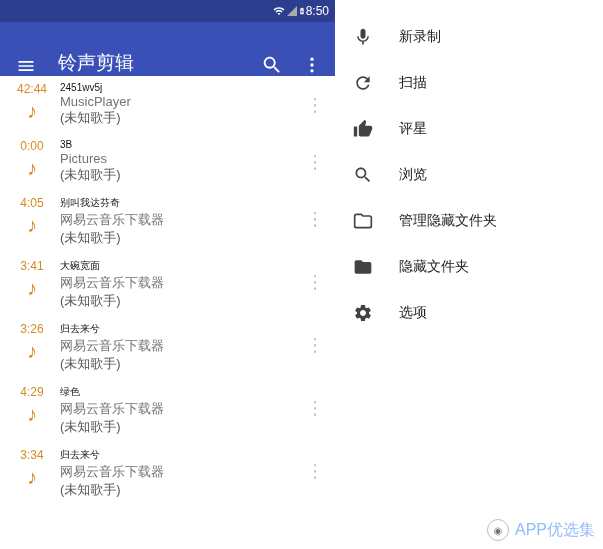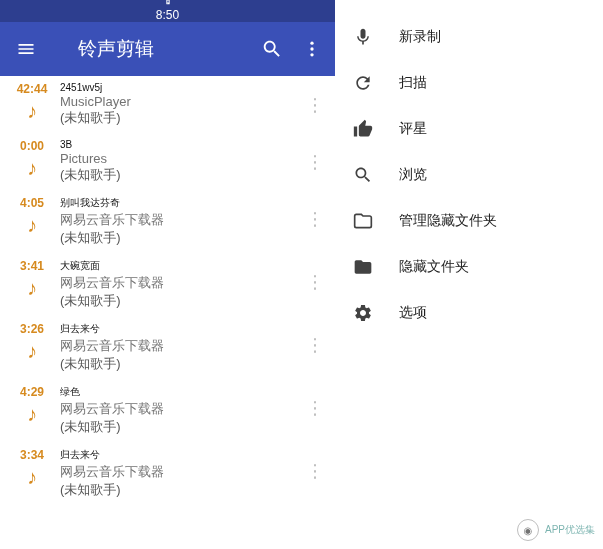--- a/index.html
+++ b/index.html
@@ -1,43 +1,43 @@
 <!DOCTYPE html>
 <html><head>
 <meta charset="utf-8">
 <style>
   * { margin: 0; padding: 0; box-sizing: border-box; }
   body { font-family: -apple-system, "Helvetica Neue", Arial, sans-serif; width: 603px; height: 549px; display: flex; background: #fff; overflow: hidden; }
   .phone-left { width: 335px; height: 549px; background: #fff; display: flex; flex-direction: column; position: relative; }
   .phone-right { width: 268px; height: 549px; background: #fff; display: flex; flex-direction: column; }
-  .status-bar { height: 22px; background: #2d3e8f; display: flex; align-items: center; justify-content: flex-end; padding: 0 6px; gap: 0; flex-direction: column; }
+  .status-bar { height: 22px; background: #2d3e8f; display: flex; align-items: center; justify-content: flex-end; padding: 0 6px; gap: 0; }
   .status-ic { color: #fff; font-size: 11px; }
   .status-time { color: #fff; font-size: 12px; font-weight: 500; }
-  .app-bar { height: 54px; background: #3a50b7; display: flex; align-items: center; padding: 0 12px; color: #fff; gap: 20px; }
+  .app-bar { height: 54px; background: #3a50b7; display: flex; align-items: flex-end; padding: 0 12px; color: #fff; }
   .menu-btn { width: 28px; display: flex; align-items: center; justify-content: center; }
   .app-title { flex: 1; font-size: 19px; font-weight: 400; margin-left: 18px; }
   .app-actions { display: flex; gap: 18px; align-items: center; }
   .action-ic { width: 22px; height: 22px; display: flex; align-items: center; justify-content: center; }
   .track-list { flex: 1; overflow: hidden; }
   .track-row { display: flex; align-items: flex-start; padding: 6px 8px 6px 10px; }
   .track-left { width: 44px; display: flex; flex-direction: column; align-items: center; }
-  .track-dur { color: #d68a1f; font-size: 12px; margin-bottom: 2px; font-weight: bold; }
+  .track-dur { color: #d68a1f; font-size: 12px; margin-bottom: 2px; }
   .note-ic { color: #d68a1f; font-size: 20px; margin-top: 2px; }
   .track-body { flex: 1; padding-left: 6px; }
   .track-title { font-size: 10px; color: #111; }
   .track-sub1 { font-size: 13px; color: #737373; margin-top: 1px; }
   .track-sub2 { font-size: 13px; color: #555; }
   .row-more { width: 24px; display: flex; align-items: center; justify-content: center; color: #bbb; font-size: 18px; padding-top: 12px; }
   .menu-list { padding-top: 14px; }
   .menu-item { display: flex; align-items: center; height: 46px; padding: 0 18px; }
   .menu-ic { width: 36px; color: #424242; display: flex; align-items: center; }
   .menu-label { font-size: 14px; color: #222; margin-left: 10px; text-align: center; }
   .watermark { position: absolute; right: 8px; bottom: 8px; display: flex; align-items: center; gap: 6px; opacity: 0.55; }
   .wm-circle { width: 22px; height: 22px; border-radius: 50%; border: 1px solid #888; display: flex; align-items: center; justify-content: center; font-size: 10px; }
-  .wm-text { font-size: 10px; color: #0f766e; }
+  .wm-text { font-size: 16px; color: #3b82f6; }
   svg { display: block; }
 </style>
 </head>
 <body>
 
 <div class="phone-left">
   <div class="status-bar">
     <span class="status-ic">
       <svg width="14" height="12" viewBox="0 0 24 24" fill="#fff">
           <path d="M1 9l2 2c4.97-4.97 13.03-4.97 18 0l2-2C16.93 2.93 7.07 2.93 1 9zm8 8l3 3 3-3c-1.65-1.66-4.34-1.66-6 0zm-4-4l2 2c2.76-2.76 7.24-2.76 10 0l2-2C15.14 9.14 8.87 9.14 5 13z"></path>

